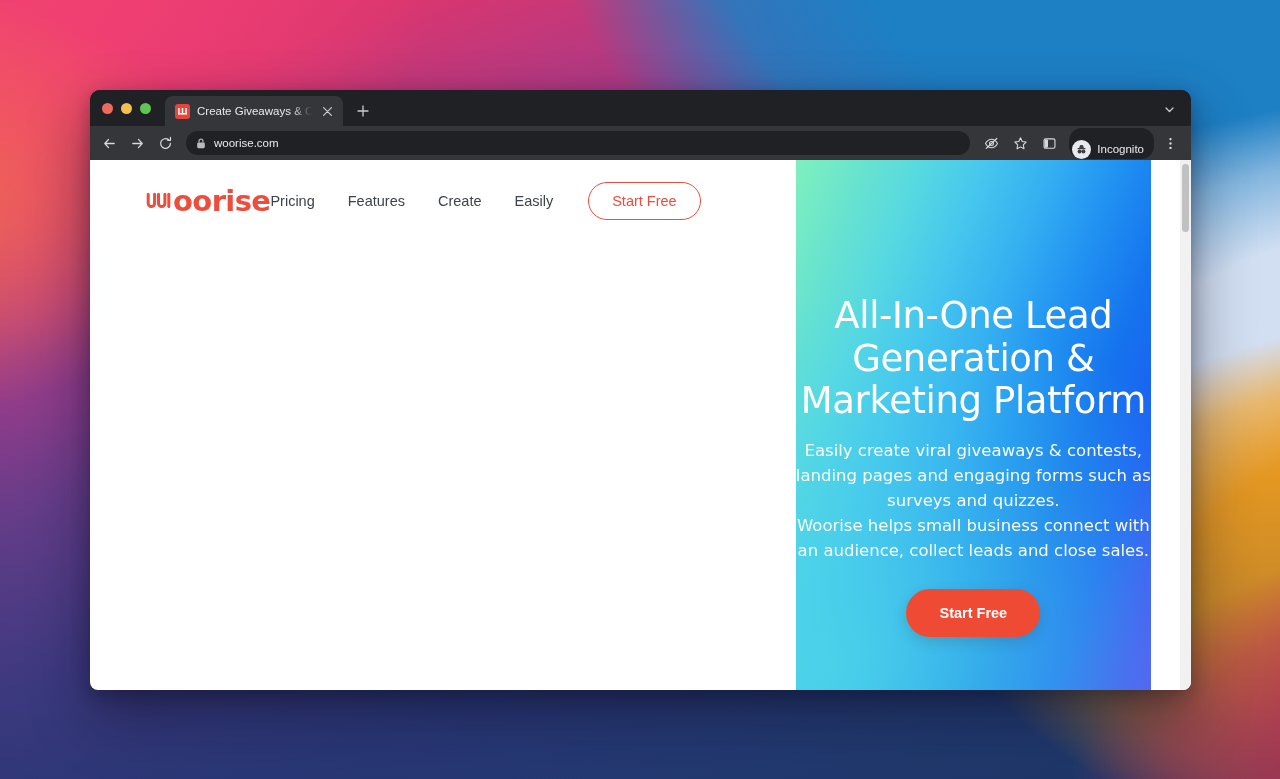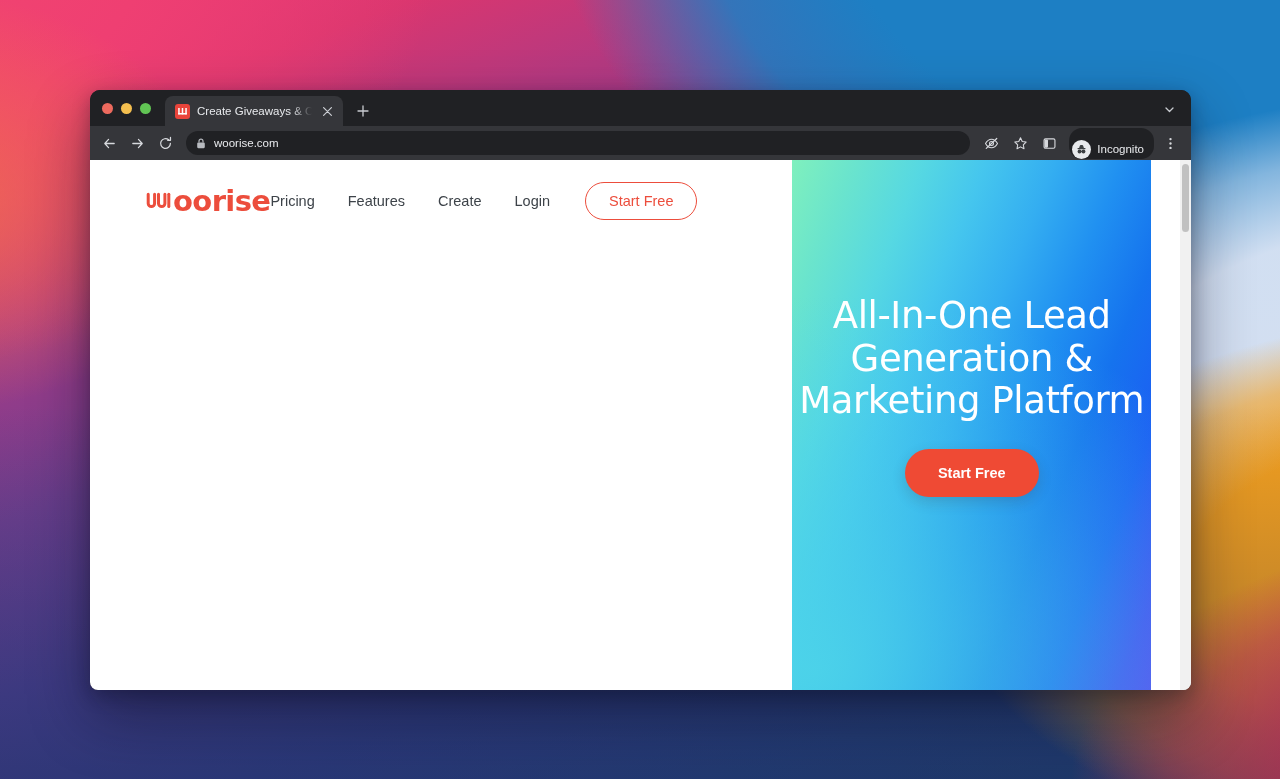--- a/index.html
+++ b/index.html
@@ -515,28 +515,32 @@
               <path d="M23.8 4.2 V16.4" stroke="#ec4d3c" stroke-width="3.0" fill="none" stroke-linecap="round"></path>
             </svg>
           </span>
           <span class="logo-rest">oorise</span>
         </div>
 
         <nav class="site-nav">
           <a class="nav-link" href="#">Pricing</a>
           <a class="nav-link" href="#">Features</a>
           <a class="nav-link" href="#">Create</a>
-          <a class="nav-link" href="#">Login</a>
+          <a class="nav-link" href="#">Easily</a>
           <button class="nav-cta">Start Free</button>
         </nav>
       </header>
 
       <section class="hero">
         <div class="hero-inner">
           <h1 class="hero-title">All-In-One Lead Generation &amp; Marketing Platform</h1>
+          <p class="hero-sub">
+            <span>Easily create viral giveaways &amp; contests, landing pages and engaging forms such as surveys and quizzes.</span><br>
+            <span>Woorise helps small business connect with an audience, collect leads and close sales.</span>
+          </p>
           <button class="hero-cta">Start Free</button>
         </div>
       </section>
 
       <section class="next-section">
         <div class="peek-card"></div>
       </section>
 
       <div class="page-scrollbar">
         <div class="page-scroll-thumb"></div>

